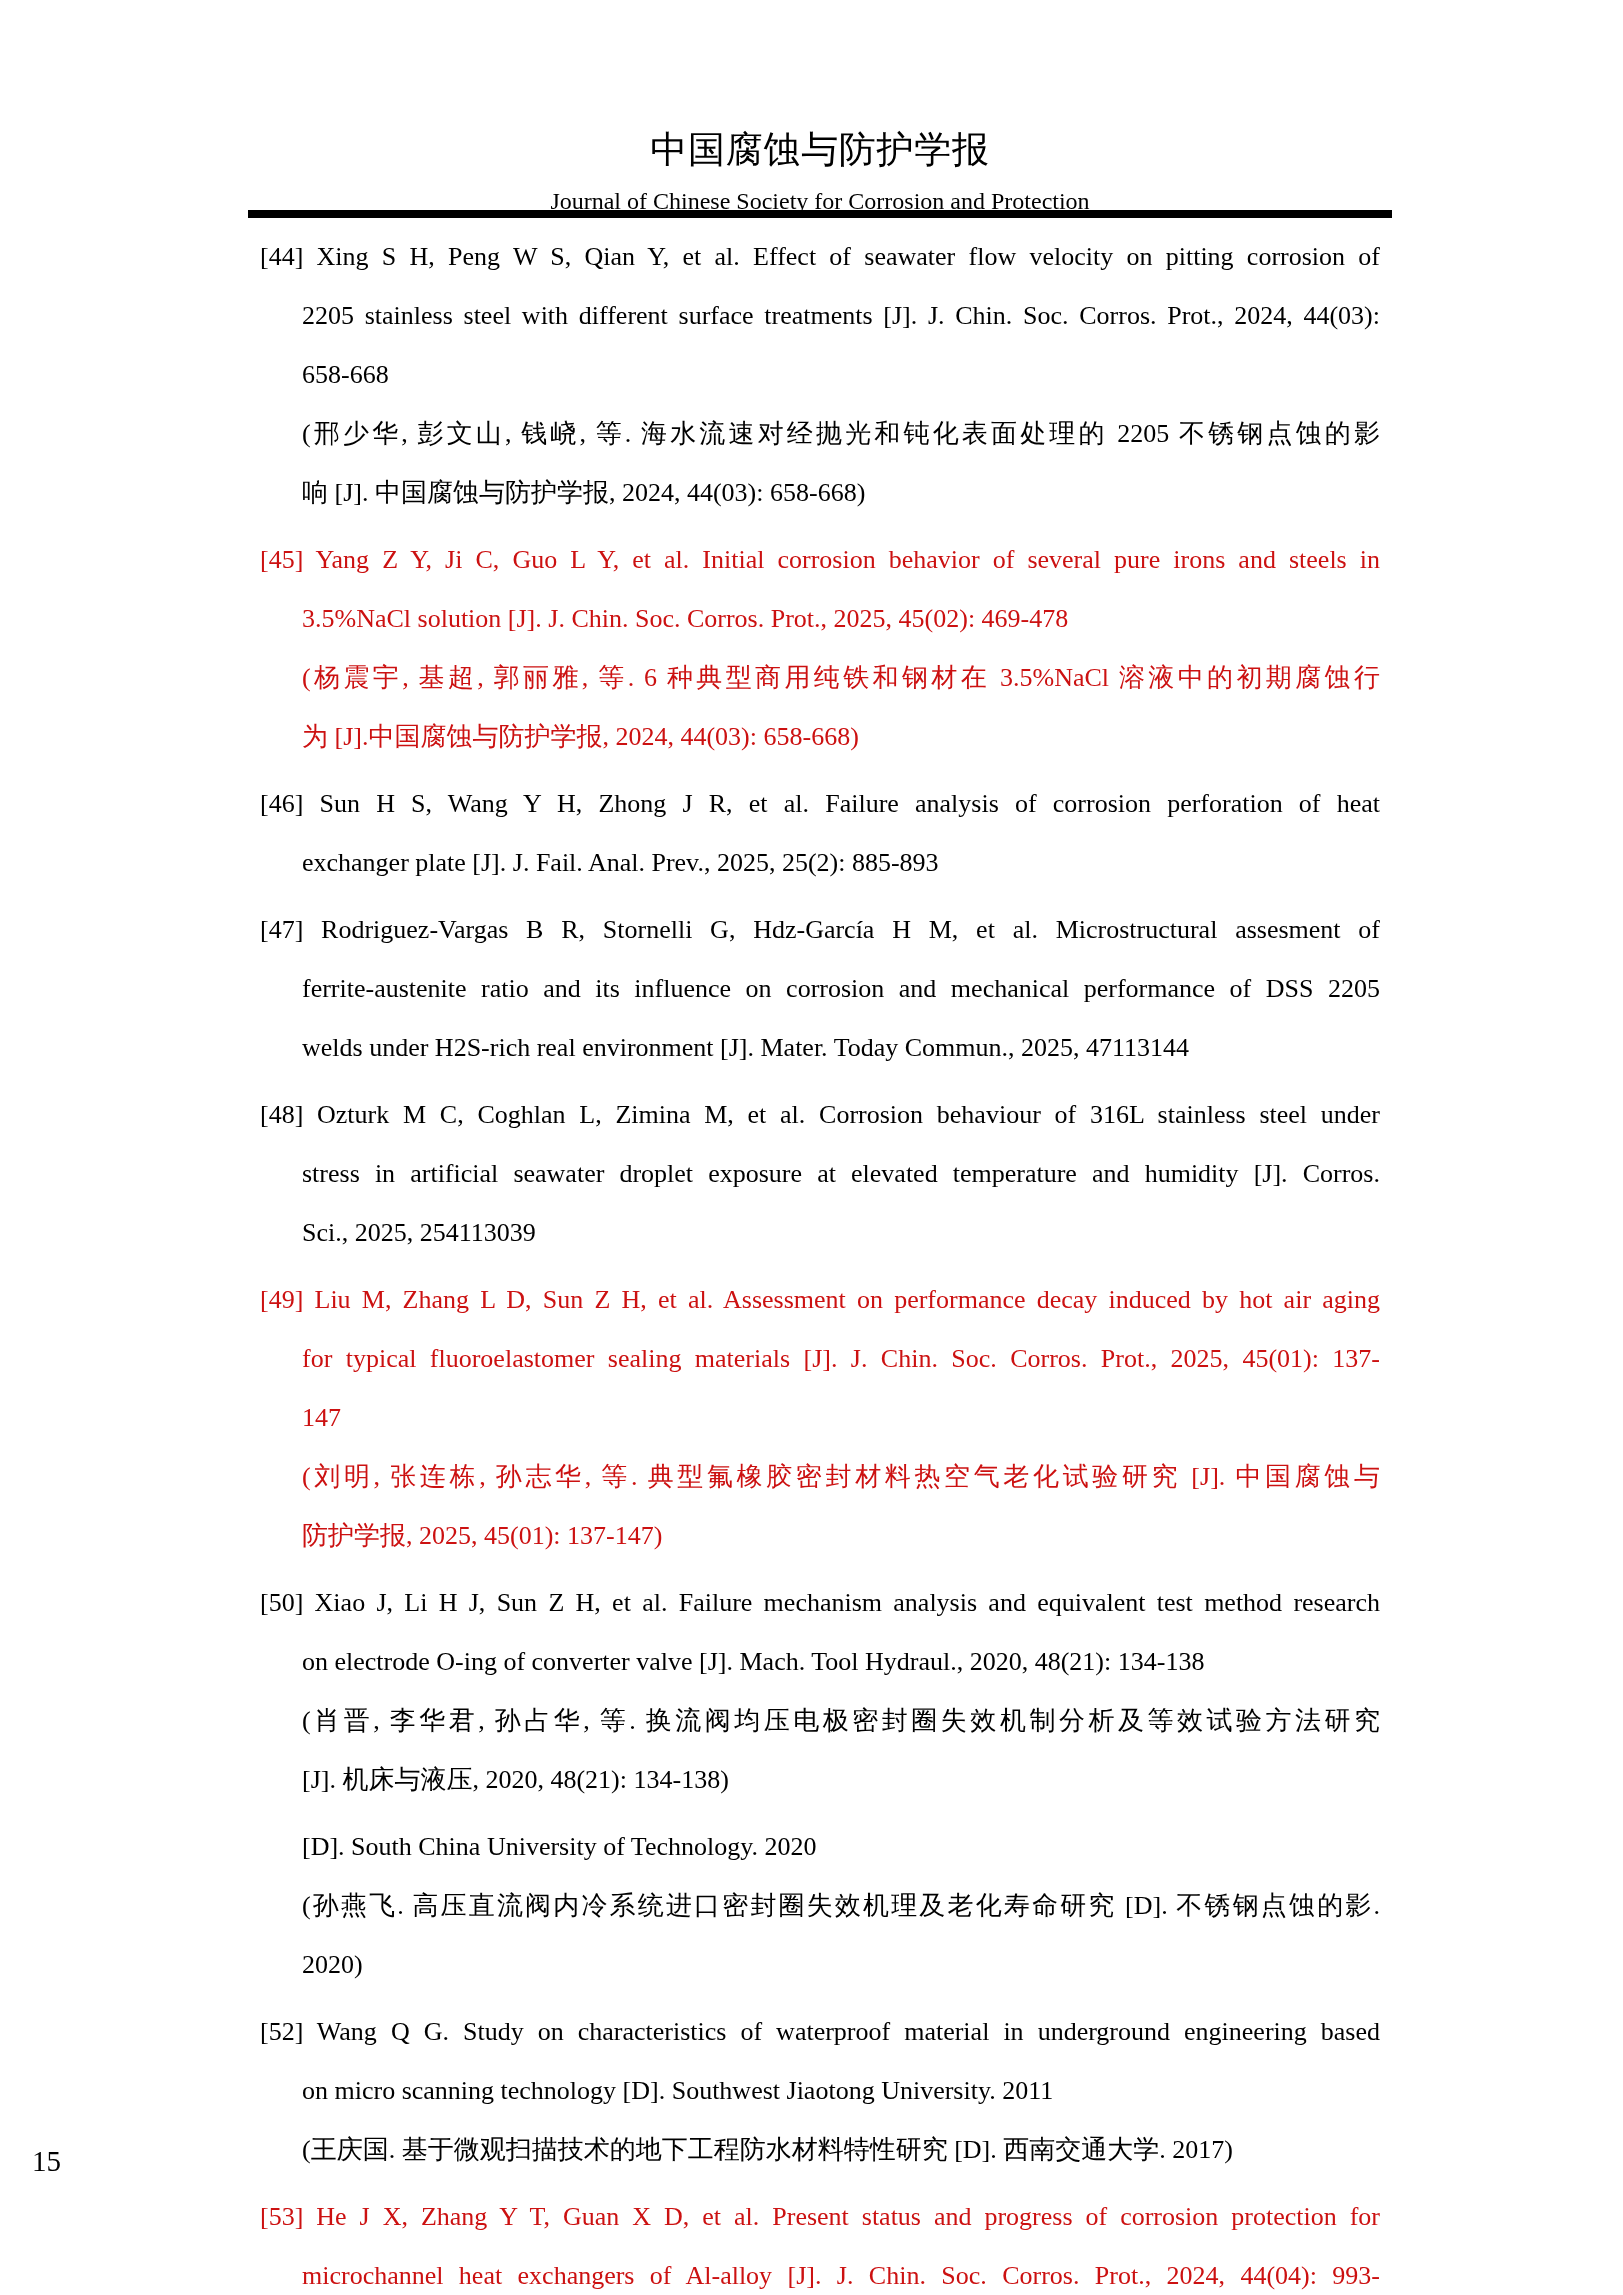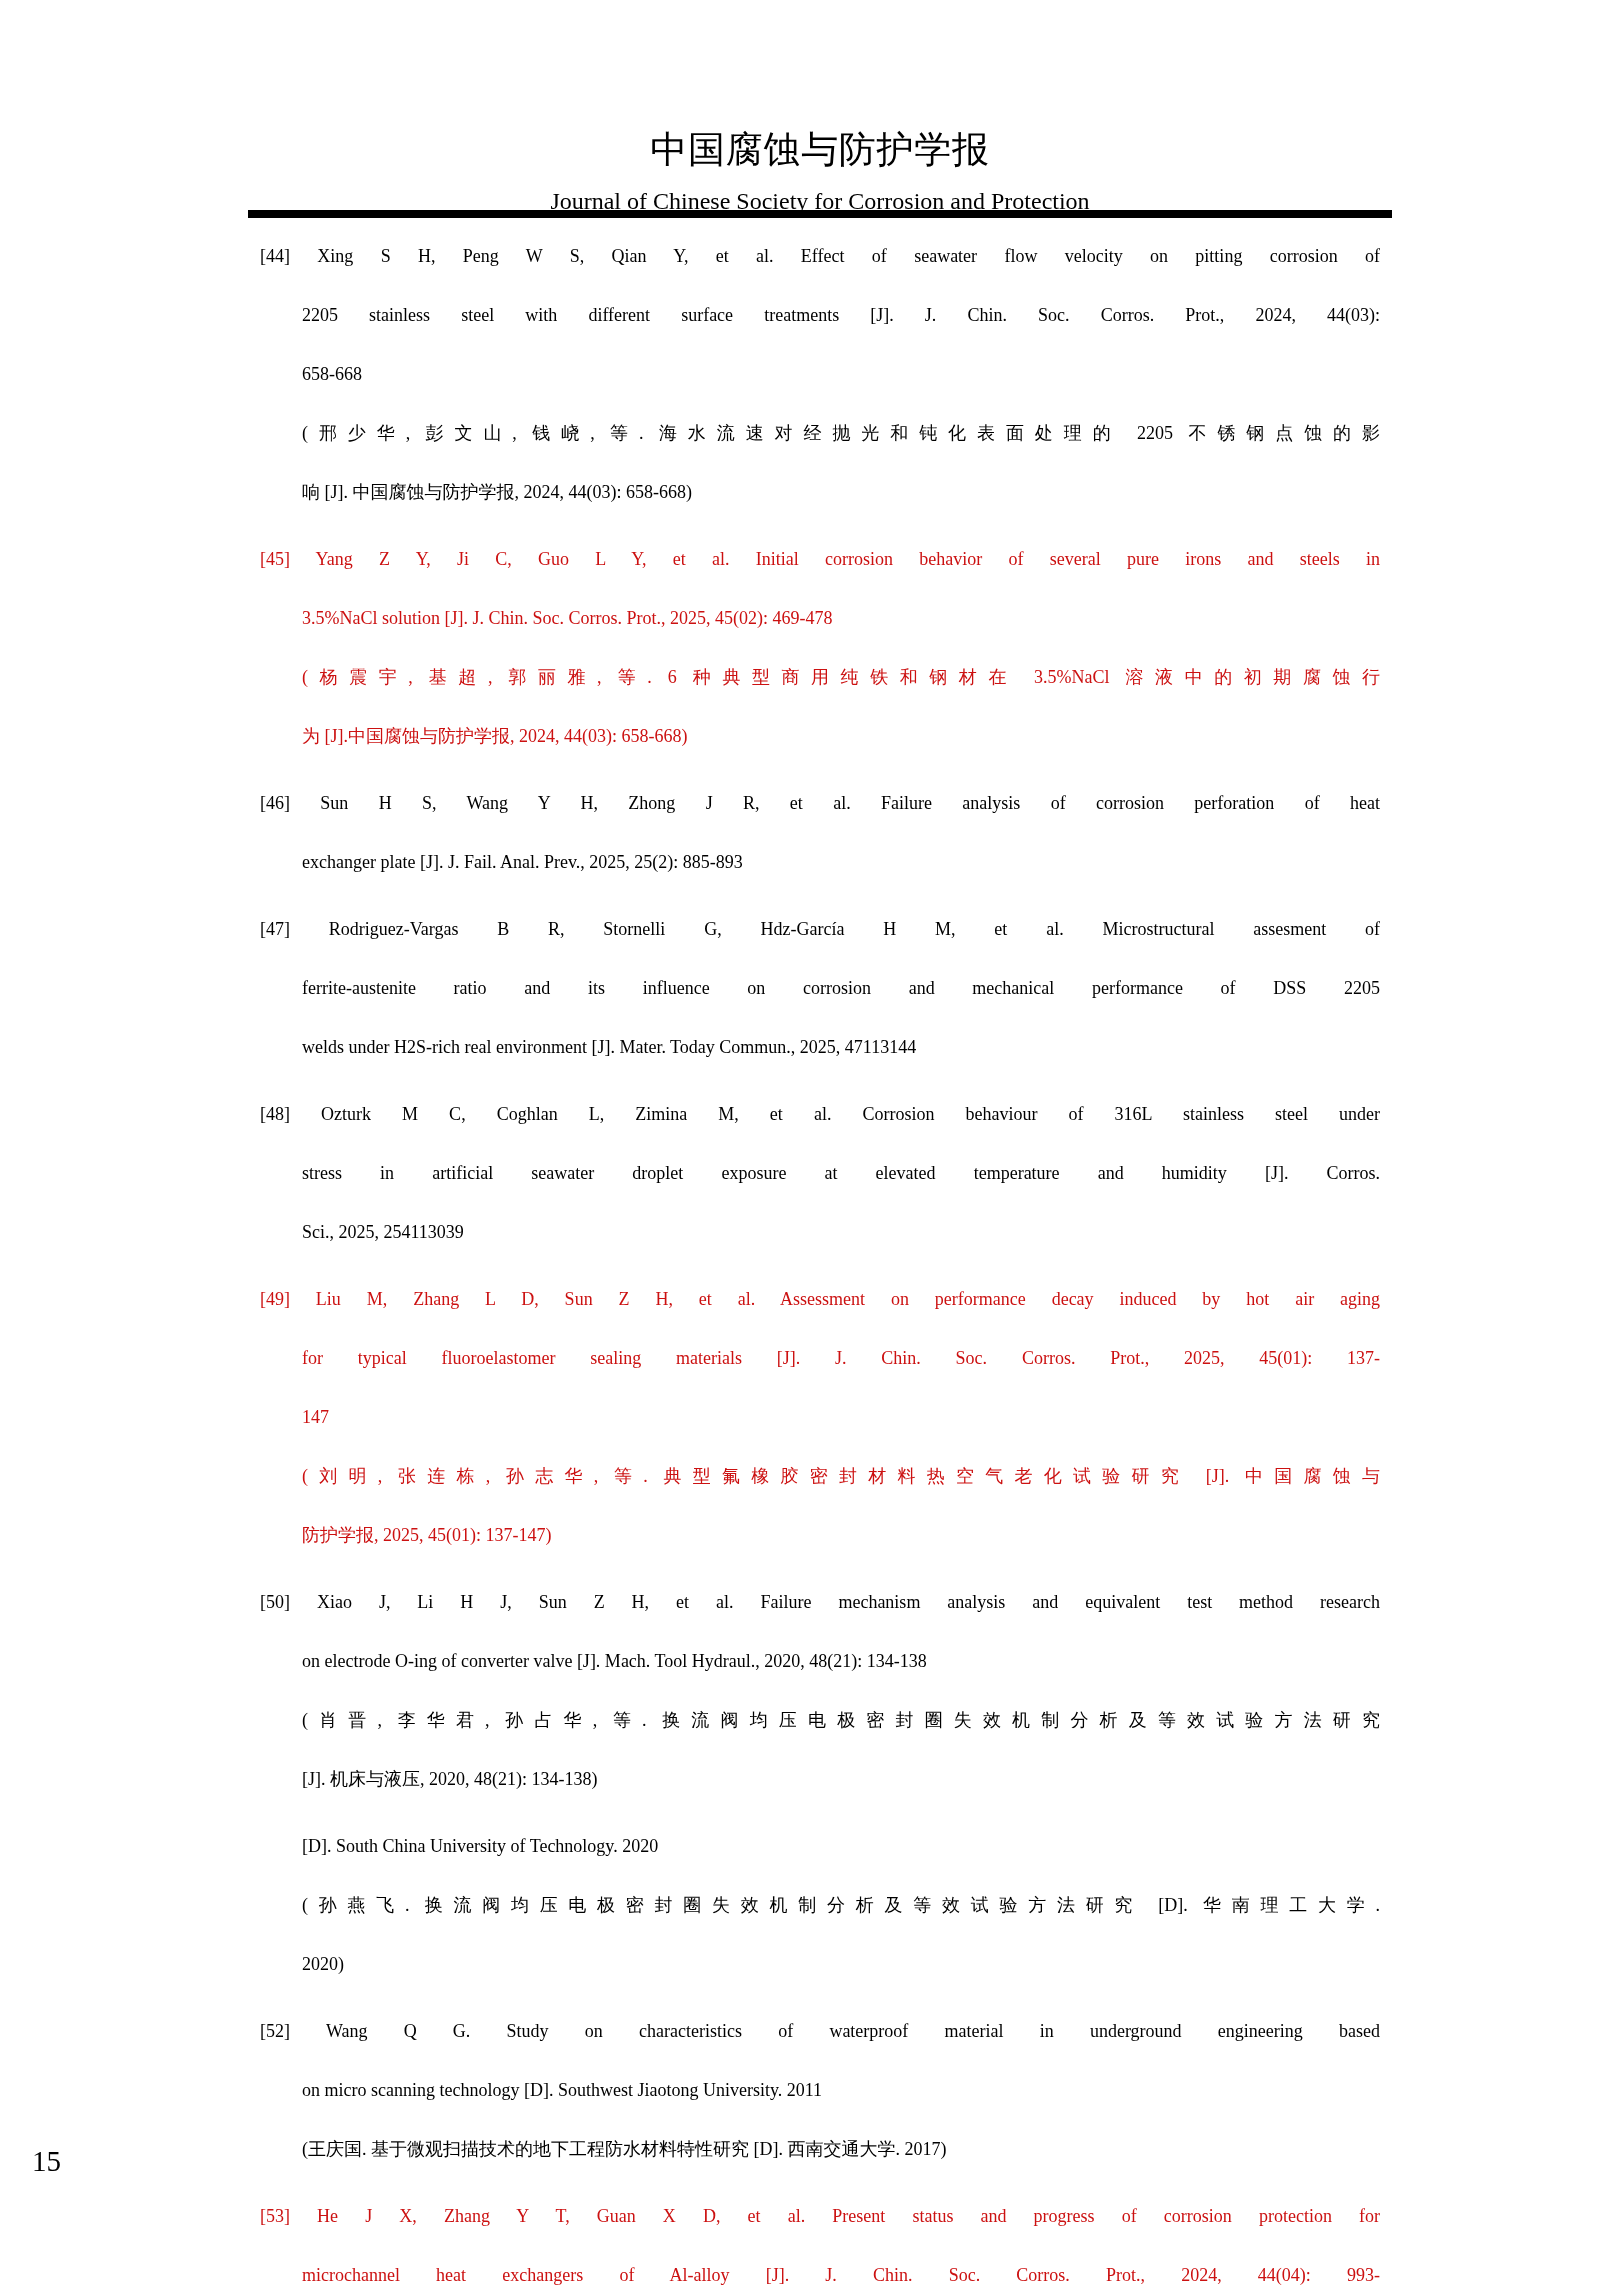--- a/index.html
+++ b/index.html
@@ -39,21 +39,21 @@
     height: 5.9px;
     background: #000000;
   }
   .reference-list {
     position: absolute;
     left: 240px;
     top: 211px;
     width: 1144px;
   }
   .ref-line {
-    font-size: 18px;
+    font-size: 26px;
     line-height: 51px;
     white-space: normal;
   }
   .ref-line.cont { padding-left: 46px; }
   .ref-line.jfy {
     text-align: justify;
     text-align-last: justify;
   }
   .ref-item.red { color: var(--highlight-red, #cc1111); }
   .page-footer {
@@ -116,21 +116,21 @@
         <div class="ref-line cont">防护学报, 2025, 45(01): 137-147)</div>
       </div>
       <div class="ref-item">
         <div class="ref-line jfy">[50] Xiao J, Li H J, Sun Z H, et al. Failure mechanism analysis and equivalent test method research</div>
         <div class="ref-line cont">on electrode O-ing of converter valve [J]. Mach. Tool Hydraul., 2020, 48(21): 134-138</div>
         <div class="ref-line cont jfy">(肖晋, 李华君, 孙占华, 等. 换流阀均压电极密封圈失效机制分析及等效试验方法研究</div>
         <div class="ref-line cont">[J]. 机床与液压, 2020, 48(21): 134-138)</div>
       </div>
       <div class="ref-item">
         <div class="ref-line cont">[D]. South China University of Technology. 2020</div>
-        <div class="ref-line cont jfy">(孙燕飞. 换流阀均压电极密封圈失效机制分析及等效试验方法研究 [D]. 华南理工大学.</div>
+        <div class="ref-line cont jfy">(孙燕飞. 高压直流阀内冷系统进口密封圈失效机理及老化寿命研究 [D]. 不锈钢点蚀的影.</div>
         <div class="ref-line cont">2020)</div>
       </div>
       <div class="ref-item">
         <div class="ref-line jfy">[52] Wang Q G. Study on characteristics of waterproof material in underground engineering based</div>
         <div class="ref-line cont">on micro scanning technology [D]. Southwest Jiaotong University. 2011</div>
         <div class="ref-line cont">(王庆国. 基于微观扫描技术的地下工程防水材料特性研究 [D]. 西南交通大学. 2017)</div>
       </div>
       <div class="ref-item red">
         <div class="ref-line jfy">[53] He J X, Zhang Y T, Guan X D, et al. Present status and progress of corrosion protection for</div>
         <div class="ref-line cont jfy">microchannel heat exchangers of Al-alloy [J]. J. Chin. Soc. Corros. Prot., 2024, 44(04): 993-</div>

